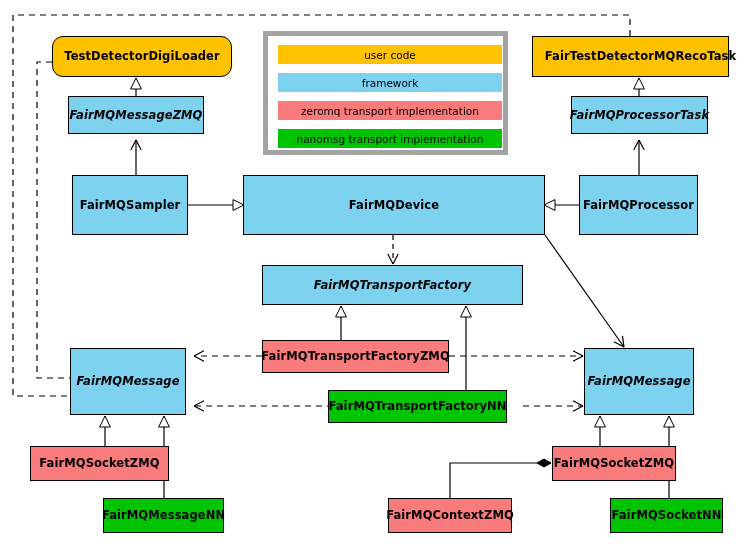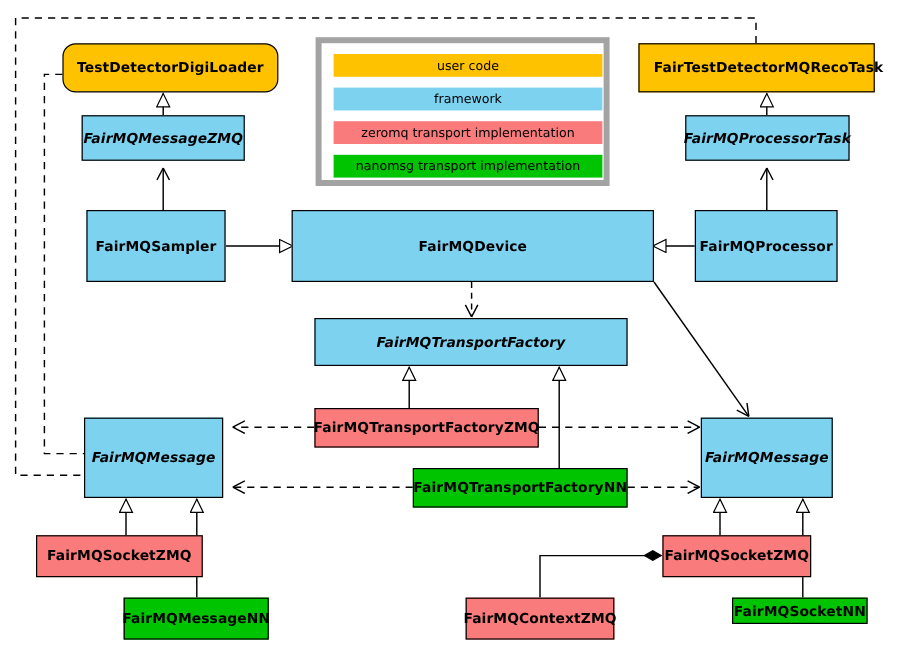--- a/index.html
+++ b/index.html
@@ -115,21 +115,21 @@
     </div>
 
   <div class="node zmq" style="left:262px;top:340px;width:187px;height:33px;">
     <span>FairMQTransportFactoryZMQ</span>
     </div>
 
   <div class="node framework abstract" style="left:262px;top:265px;width:261px;height:40px;">
     <span>FairMQTransportFactory</span>
     </div>
 
-  <div class="node nn" style="left:344px;top:390px;width:179px;height:33px;">
+  <div class="node nn" style="left:328px;top:390px;width:179px;height:33px;">
     <span>FairMQTransportFactoryNN</span>
     </div>
 
   <div class="node framework abstract" style="left:70px;top:348px;width:116px;height:67px;">
     <span>FairMQMessage</span>
     </div>
 
   <div class="node framework abstract" style="left:584px;top:348px;width:110px;height:67px;">
     <span>FairMQMessage</span>
     </div>
@@ -143,21 +143,21 @@
     </div>
 
   <div class="node zmq" style="left:388px;top:498px;width:124px;height:35px;align-items:center;">
     <span>FairMQContextZMQ</span>
     </div>
 
   <div class="node zmq" style="left:552px;top:446px;width:124px;height:35px;">
     <span>FairMQSocketZMQ</span>
     </div>
 
-  <div class="node nn" style="left:610px;top:498px;width:113px;height:22px;">
+  <div class="node nn" style="left:610px;top:498px;width:113px;height:35px;">
     <span>FairMQSocketNN</span>
     </div>
 
   <div id="legend">
     <div class="legend-row usercode" style="top:9px;">
       <span>user code</span>
       </div>
     <div class="legend-row framework" style="top:37px;">
       <span>framework</span>
       </div>

